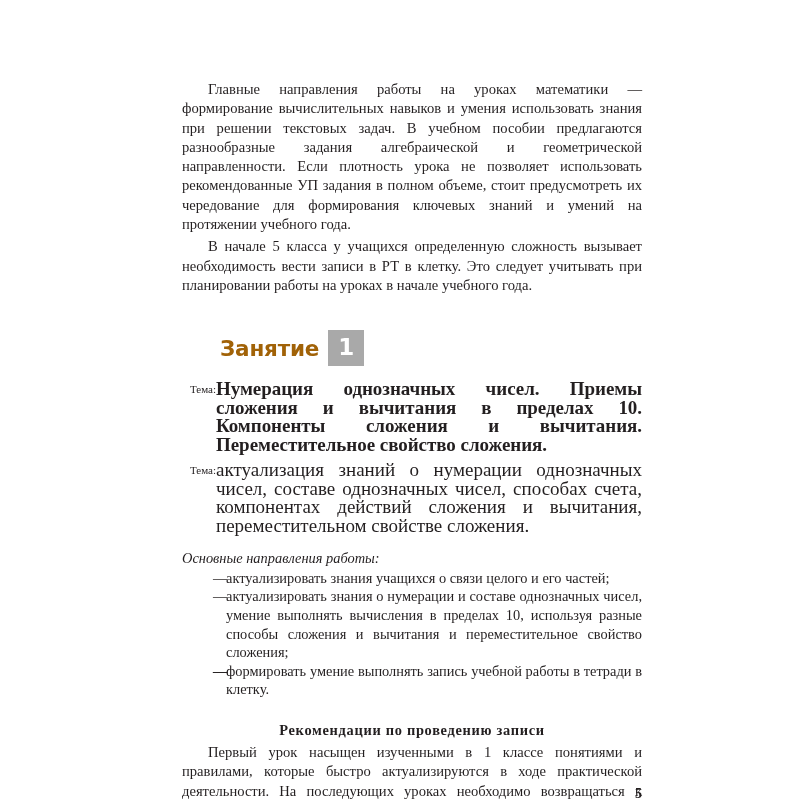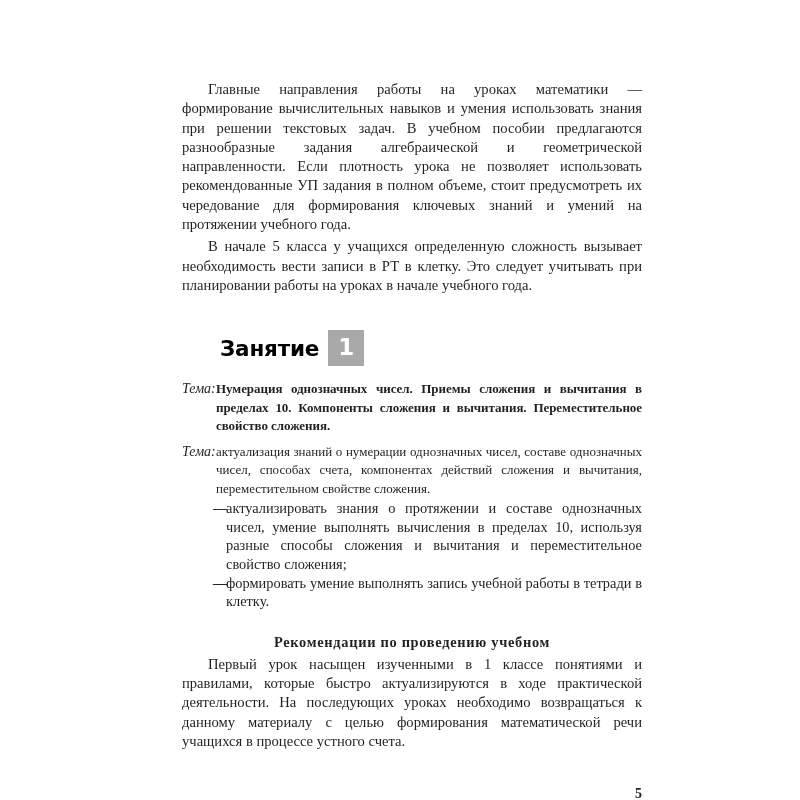--- a/index.html
+++ b/index.html
@@ -46,21 +46,21 @@
     margin-left: 38px;
     height: 36px;
     display: flex;
     align-items: center;
   }
   .lesson-word {
     font-family: "DejaVu Sans", sans-serif;
     font-weight: bold;
     font-size: 21.5px;
     letter-spacing: -0.2px;
-    color: #000000;
+    color: #a16207;
     line-height: 1;
   }
   .lesson-number-box {
     margin-left: 9px;
     width: 36px;
     height: 36px;
     background: #a9a9a9;
     display: flex;
     align-items: center;
     justify-content: center;
@@ -78,29 +78,28 @@
   .defrow {
     display: flex;
     margin-top: 14px;
   }
   .defrow.tight {
     margin-top: 7px;
   }
   .deflabel {
     width: 34px;
     flex: 0 0 34px;
-    text-align: left;
-    font-style: italic;
-    font-size: 14px;
+    text-align: right;
+    font-size: 11px;
     line-height: 18.5px;
     white-space: nowrap;
   }
   .defvalue {
     flex: 1 1 auto;
-    font-size: 13px;
+    font-size: 19px;
     line-height: 18.5px;
     text-align: justify;
   }
   .defvalue.bold {
     font-weight: bold;
     letter-spacing: -0.05px;
   }
 
   
   .directions-title {
@@ -178,41 +177,43 @@
     <div class="defrow">
       <div class="deflabel">Тема:</div>
       <div class="defvalue bold">Нумерация однозначных чисел. Приемы сложения и вычитания в пределах 10. Компоненты сложения и вычитания. Переместительное свойство сложения.</div>
     </div>
 
     <div class="defrow tight">
       <div class="deflabel">Тема:</div>
       <div class="defvalue">актуализация знаний о нумерации однозначных чисел, составе однозначных чисел, способах счета, компонентах действий сложения и вычитания, переместительном свойстве сложения.</div>
     </div>
 
+    <div class="directions-title">Основные направления работы:</div>
 
     <ul class="dashlist">
       <li>
         <span class="dash">—</span>
-      </li>
-      <li>
-        <span class="dash">—</span>
-        <span>актуализировать знания о протяжении и составе однозначных чисел, умение выполнять вычисления в пределах 10, используя разные способы сложения и вычитания и переместительное свойство сложения;</span>
+        <span>актуализировать знания учащихся о связи целого и его частей;</span>
+      </li>
+      <li>
+        <span class="dash">—</span>
+        <span>актуализировать знания о нумерации и составе однозначных чисел, умение выполнять вычисления в пределах 10, используя разные способы сложения и вычитания и переместительное свойство сложения;</span>
       </li>
       <li>
         <span class="dash">—</span>
       </li>
       <li>
         <span class="dash">—</span>
       </li>
       <li>
         <span class="dash">—</span>
         <span>формировать умение выполнять запись учебной работы в тетради в клетку.</span>
       </li>
     </ul>
 
-    <div class="rec-heading">Рекомендации по проведению учебном</div>
+    <div class="rec-heading">Рекомендации по проведению записи</div>
 
     <p class="rec-para">Первый урок насыщен изученными в 1 классе понятиями и правилами, которые быстро актуализируются в ходе практической деятельности. На последующих уроках необходимо возвращаться к данному материалу с целью формирования математической речи учащихся в процессе устного счета.</p>
 
   </div>
 
   <div class="page-number">5</div>
 </div>
 
 </body></html>

